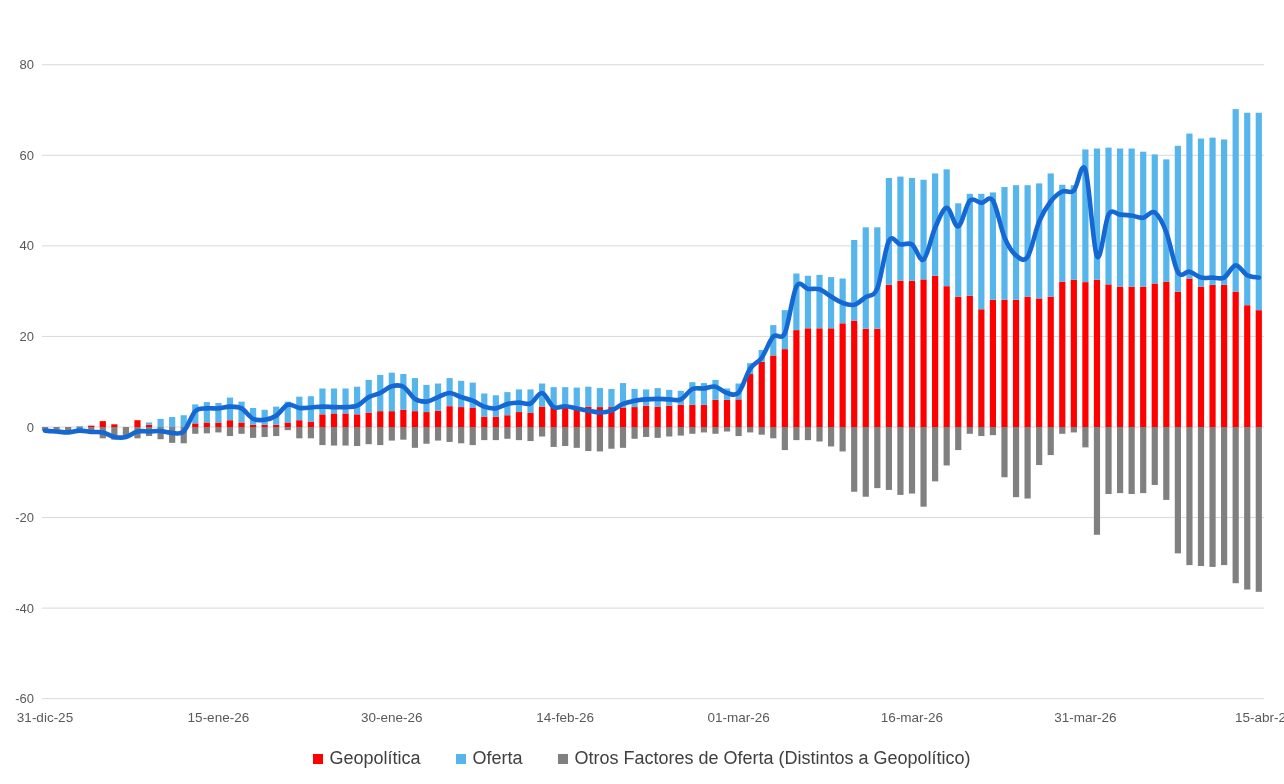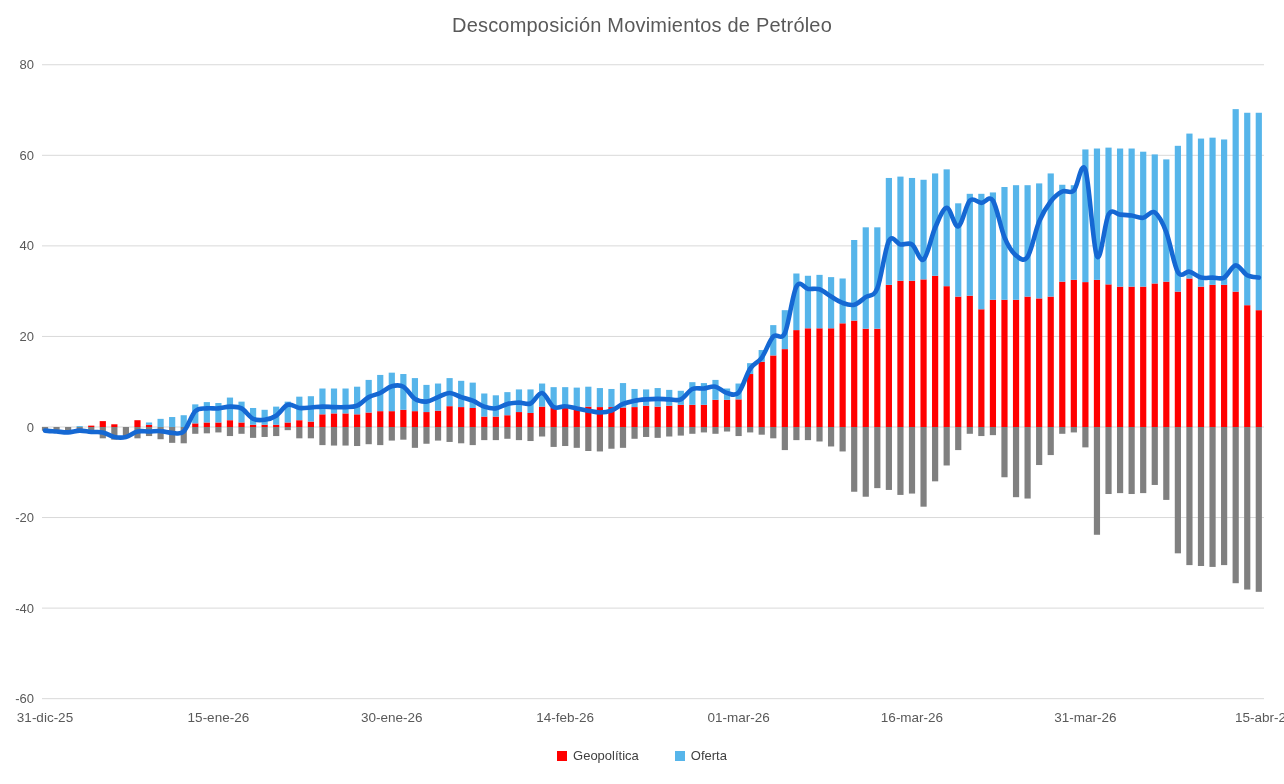--- a/index.html
+++ b/index.html
@@ -2,21 +2,21 @@
 <html><head>
 <meta charset="utf-8">
 <style>
   html,body{margin:0;padding:0;background:#ffffff;width:1284px;height:784px;overflow:hidden;
     font-family:"Liberation Sans", sans-serif;}
   #chart-wrap{position:relative;width:1284px;height:784px;background:#fff;}
   #plot-svg{position:absolute;left:0;top:0;}
   #title{position:absolute;left:0;top:14px;width:1284px;text-align:center;
     font-size:20px;color:#595959;letter-spacing:.2px;}
   #legend{position:absolute;left:0;top:748px;width:1284px;display:flex;
-    justify-content:center;align-items:center;gap:36px;font-size:13px;color:#404040;}
+    justify-content:center;align-items:center;gap:36px;font-size:18px;color:#404040;}
   .legend-item{display:flex;align-items:center;gap:6px;}
   .swatch{width:10px;height:10px;display:inline-block;}
 </style>
 </head>
 <body>
 
 <div id="chart-wrap">
   <svg id="plot-svg" width="1284" height="784" viewBox="0 0 1284 784">
       <g>
         <line x1="42" x2="1264" y1="64.76000000000005" y2="64.76000000000005" stroke="#D9D9D9" stroke-width="1"></line>
@@ -351,24 +351,27 @@
         <text x="45" y="722" text-anchor="middle">31-dic-25</text>
         <text x="218.4" y="722" text-anchor="middle">15-ene-26</text>
         <text x="391.8" y="722" text-anchor="middle">30-ene-26</text>
         <text x="565.2" y="722" text-anchor="middle">14-feb-26</text>
         <text x="738.6" y="722" text-anchor="middle">01-mar-26</text>
         <text x="912" y="722" text-anchor="middle">16-mar-26</text>
         <text x="1085.4" y="722" text-anchor="middle">31-mar-26</text>
         <text x="1286" y="722" text-anchor="end">15-abr-2</text>
       </g>
     </svg>
-  <div id="title">Descomposición Movimientos de Petróleo</div>
   <div id="legend">
     <div class="legend-item">
       <span class="swatch" style="background: rgb(255, 0, 0);"></span>
       <span>Geopolítica</span>
     </div>
     <div class="legend-item">
       <span class="swatch" style="background: rgb(86, 181, 234);"></span>
       <span>Oferta</span>
     </div>
+    <div class="legend-item">
+      <span class="swatch" style="background: rgb(128, 128, 128);"></span>
+      <span>Otros Factores de Oferta (Distintos a Geopolítico)</span>
+    </div>
   </div>
 </div>
 
 </body></html>

